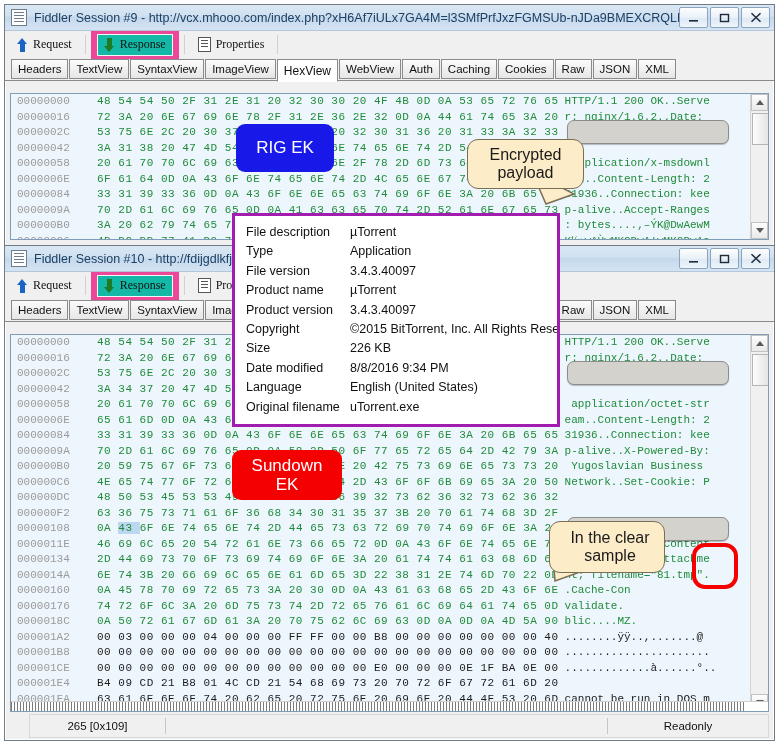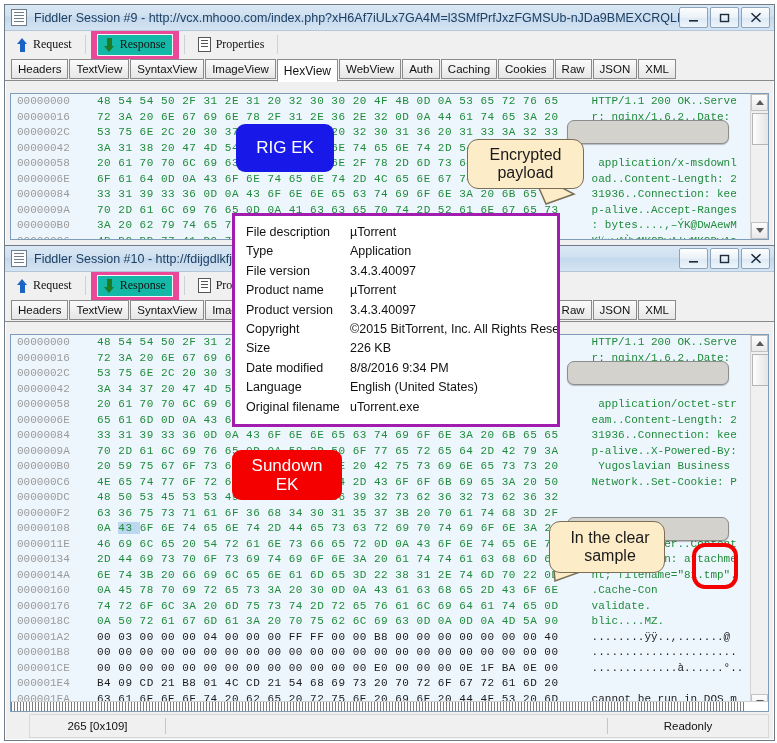--- a/index.html
+++ b/index.html
@@ -156,21 +156,21 @@
     display: flex;
     font-family: "Liberation Mono", monospace;
     font-size: 11px;
     line-height: 15.5px;
     white-space: pre;
     height: 15.5px;
   }
   .hoff { color: #9a9a9a; padding-left: 6px; width: 80px; flex:none;}
   .hbytes { color: #1f8b3a; letter-spacing: 0.5px; flex:none; }
   .hbytes.bin { color: #1a1a1a; }
-  .hascii { color: #1f8b3a; padding-left: 6px; flex:none;margin-left:27px; }
+  .hascii { color: #1f8b3a; padding-left: 6px; flex:none; }
   .hascii.bin { color: #1a1a1a; }
   .sel { background: #bcd8f0; }
 
   
   .vscroll {
     position: absolute; top: 0; right: 0; bottom: 0; width: 17px;
     background: #f0f0f0; border-left: 1px solid #d4d4d4;
   }
   .vs-btn {
     height: 17px; width: 17px;

